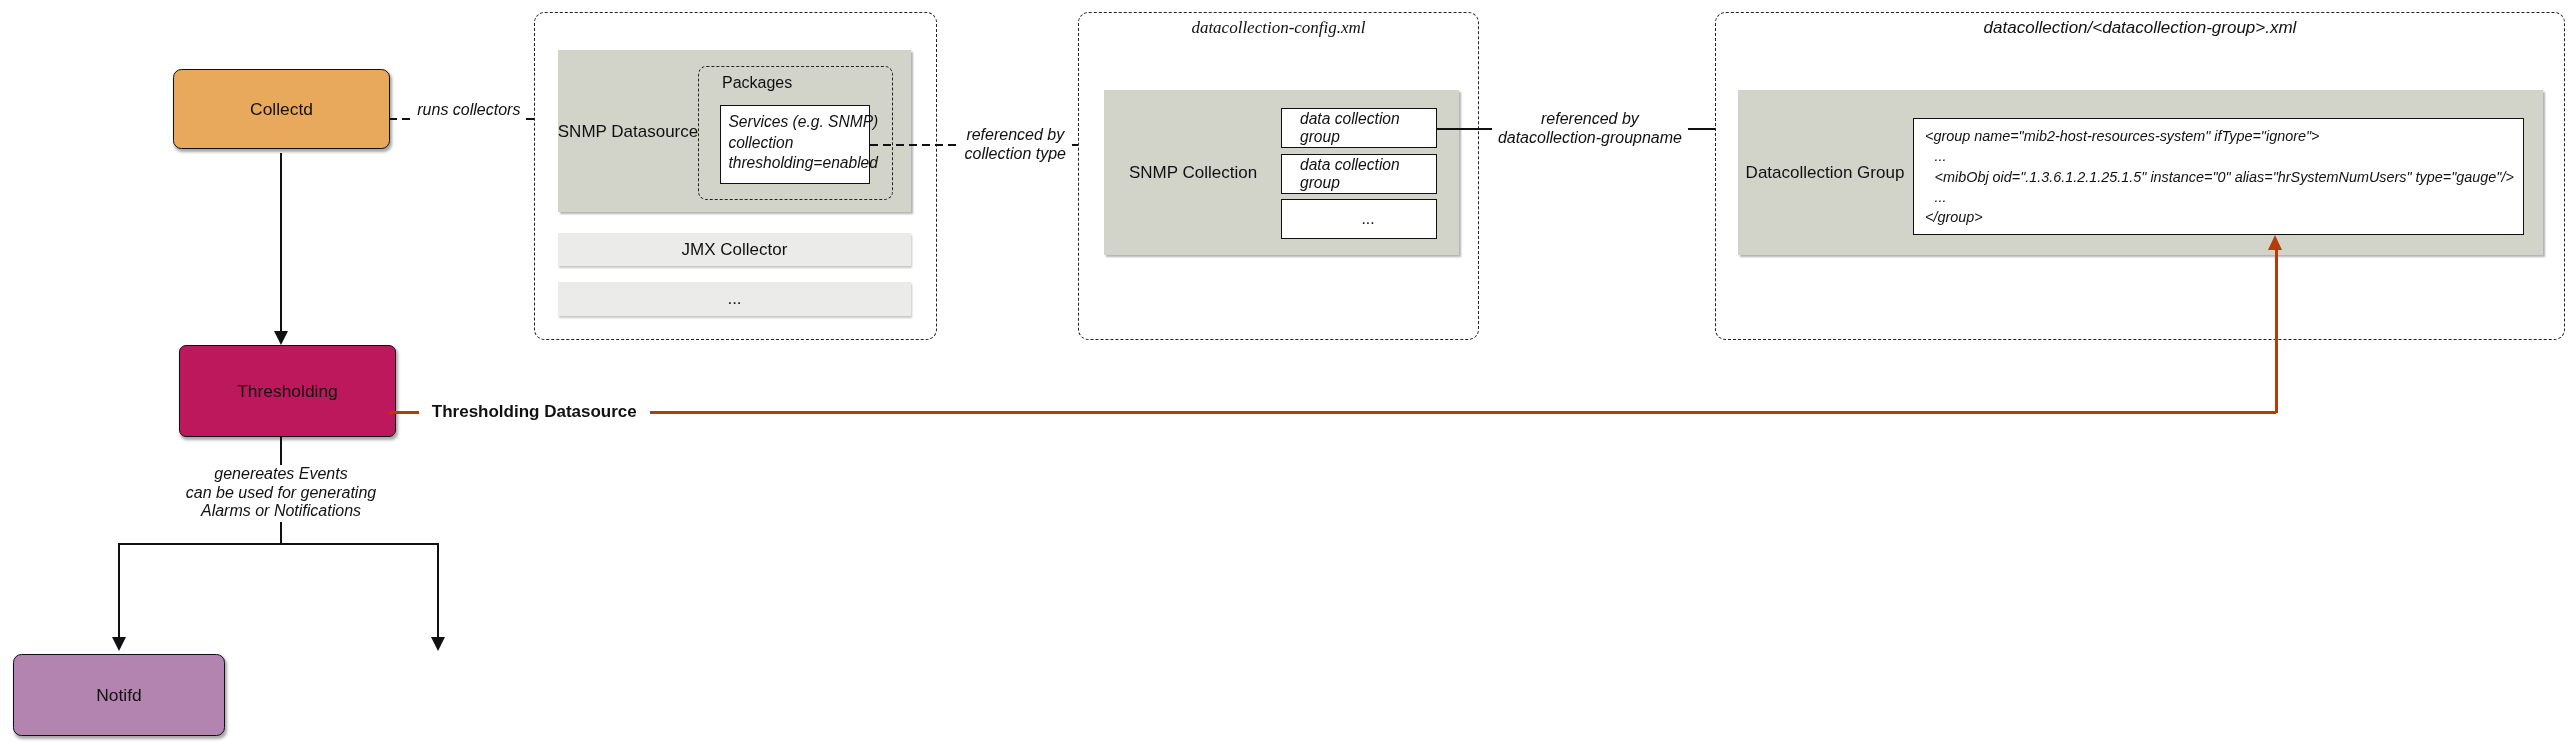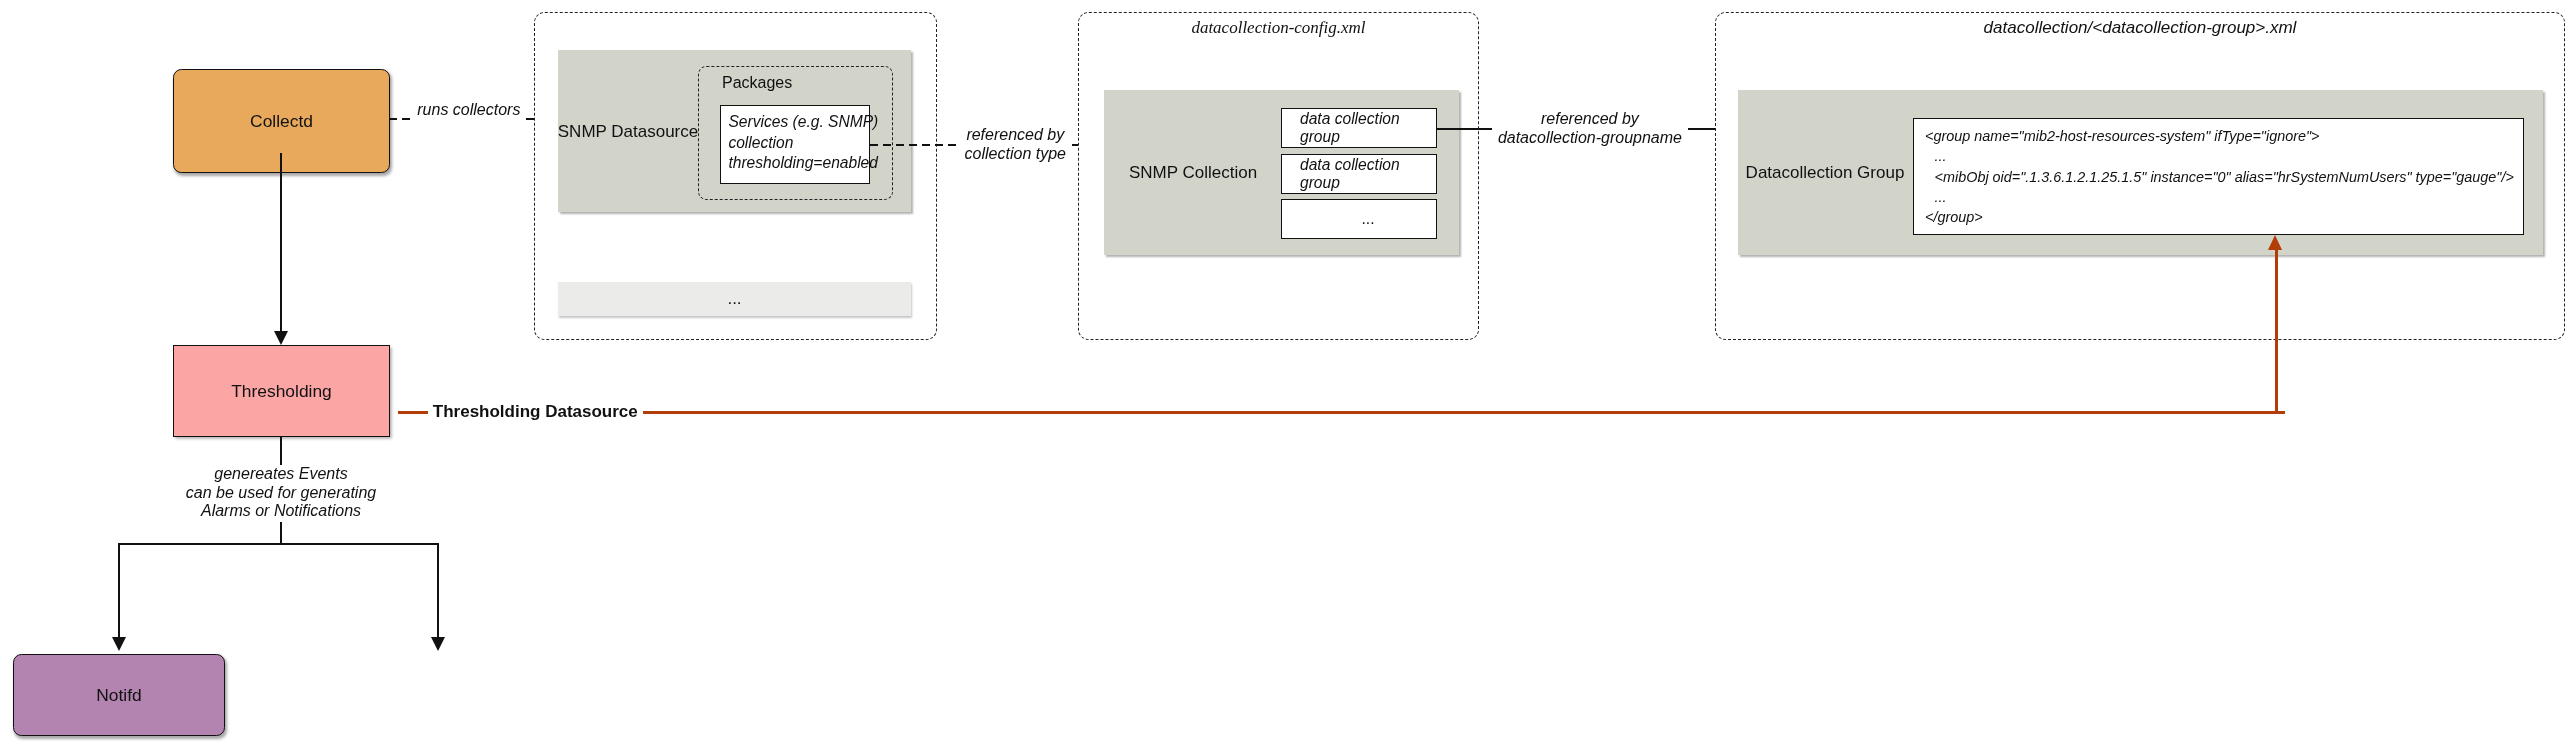--- a/index.html
+++ b/index.html
@@ -74,28 +74,28 @@
   .events-text{
     position:absolute; text-align:center; font-style:italic; font-size:16px; line-height:18.6px; white-space:nowrap;
     transform:translateX(-50%);
   }
 </style>
 </head>
 <body>
 
 <div class="canvas">
 
-  <div class="node rounded" style="left:173px; top:69px; width:217px; height:104px; background:#E9A95C;">
+  <div class="node rounded" style="left:173px; top:69px; width:217px; height:80px; background:#E9A95C;">
     <span>Collectd</span>
   </div>
 
   <div class="vline" style="left:280px; top:153px; height:180px;"></div>
   <div class="arrow-down" style="left:274px; top:331px;"></div>
 
-  <div class="node" style="left:173px; top:345px; width:217px; height:92px; background:#fca5a5;">
+  <div class="node" style="left:179px; top:345px; width:217px; height:92px; background:#be185d;border-radius:7px;">
     <span>Thresholding</span>
   </div>
 
   <div class="vline" style="left:280px; top:437px; height:27.6px;"></div>
   <div class="events-text" style="left:281px; top:465px;">
     <div>genereates Events</div>
     <div>can be used for generating</div>
     <div>Alarms or Notifications</div>
   </div>
   <div class="vline" style="left:280px; top:522px; height:21.6px;"></div>
@@ -124,20 +124,23 @@
   <div class="container-box" style="left:698px; top:66px; width:195px; height:134px; background:transparent; border-radius:8.4px; border-width:1.8px;"></div>
   <div class="small-title" style="left:710px; top:74px;">Packages</div>
 
   <div class="white-box" style="left:720px; top:105px; width:150px; height:79px;"></div>
   <div class="services-text" style="left:720px; top:105px;">
     <div>Services (e.g. SNMP)</div>
     <div>collection</div>
     <div>thresholding=enabled</div>
   </div>
 
+  <div class="bar" style="left:558px; top:233px; width:353px; height:33px;">
+    <span>JMX Collector</span>
+  </div>
   <div class="bar" style="left:558px; top:282px; width:353px; height:34px;">
     <span>...</span>
   </div>
 
   <div class="connector" style="left:870px; top:126px; width:234px; height:38px;">
     <div class="dashseg grow"></div>
     <div class="conn-label">
       <div>referenced by</div>
       <div>collection type</div>
     </div>
@@ -179,21 +182,21 @@
 
   <div class="white-box" style="left:1913px; top:118px; width:611px; height:117px;"></div>
   <div class="xml-text" style="left:1913px; top:118px;">
     <div class="xml-line">&lt;group name="mib2-host-resources-system" ifType="ignore"&gt;</div>
     <div class="xml-line indent">...</div>
     <div class="xml-line indent">&lt;mibObj oid=".1.3.6.1.2.1.25.1.5" instance="0" alias="hrSystemNumUsers" type="gauge"/&gt;</div>
     <div class="xml-line indent">...</div>
     <div class="xml-line">&lt;/group&gt;</div>
   </div>
 
-  <div class="connector" style="left:398px; top:403px; width:1887px; height:18px;">
+  <div class="connector" style="left:389px; top:403px; width:1887px; height:18px;gap:8px;">
     <div class="redseg" style="flex:0 0 30px;"></div>
     <div class="conn-label-bold">Thresholding Datasource</div>
     <div class="redseg grow"></div>
   </div>
   <div style="position:absolute; left:2275px; top:249px; width:3px; height:164px; background:#b23d08;"></div>
   <div class="arrow-up-red" style="left:2268px; top:235px;"></div>
 
 </div>
 
 

